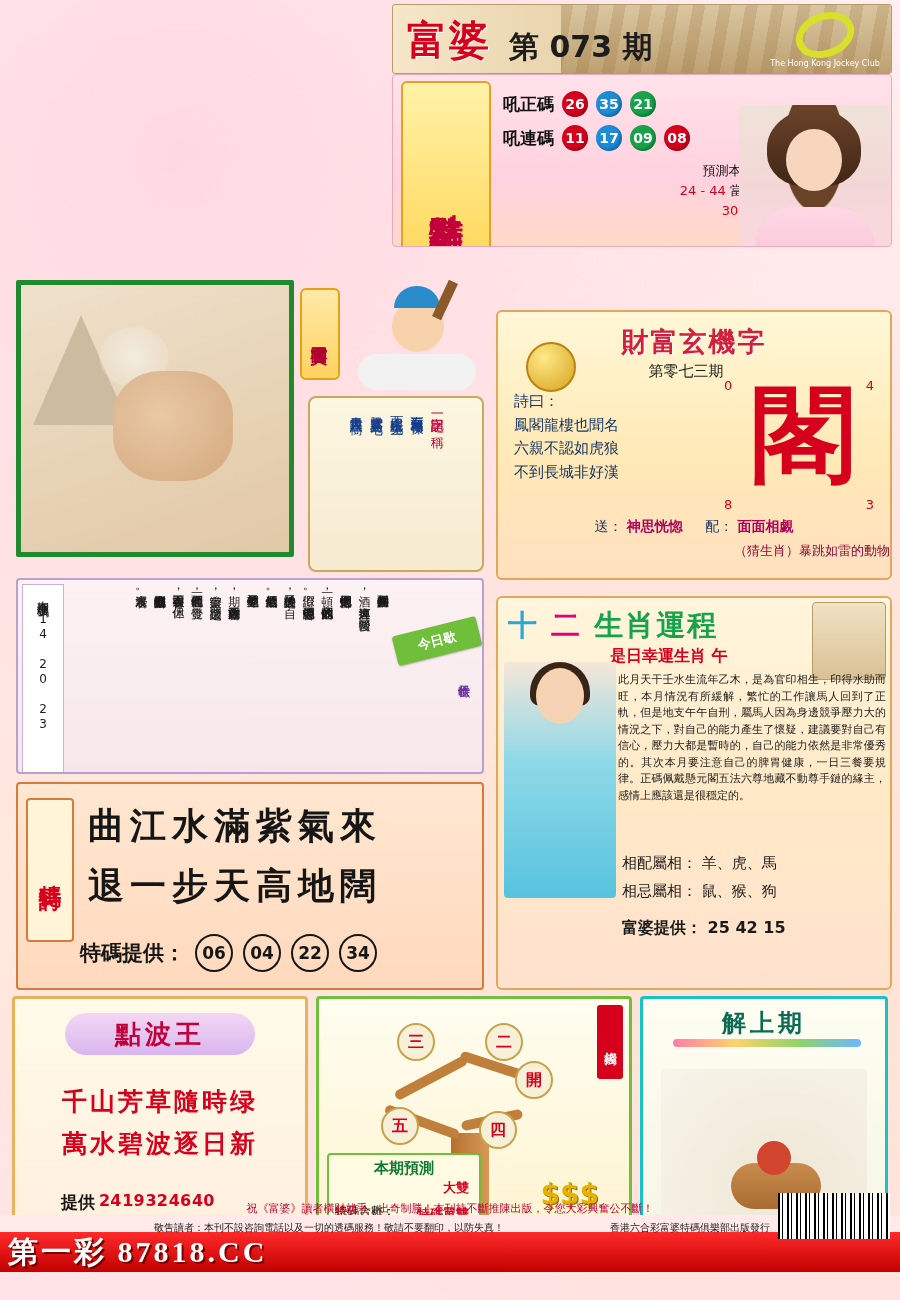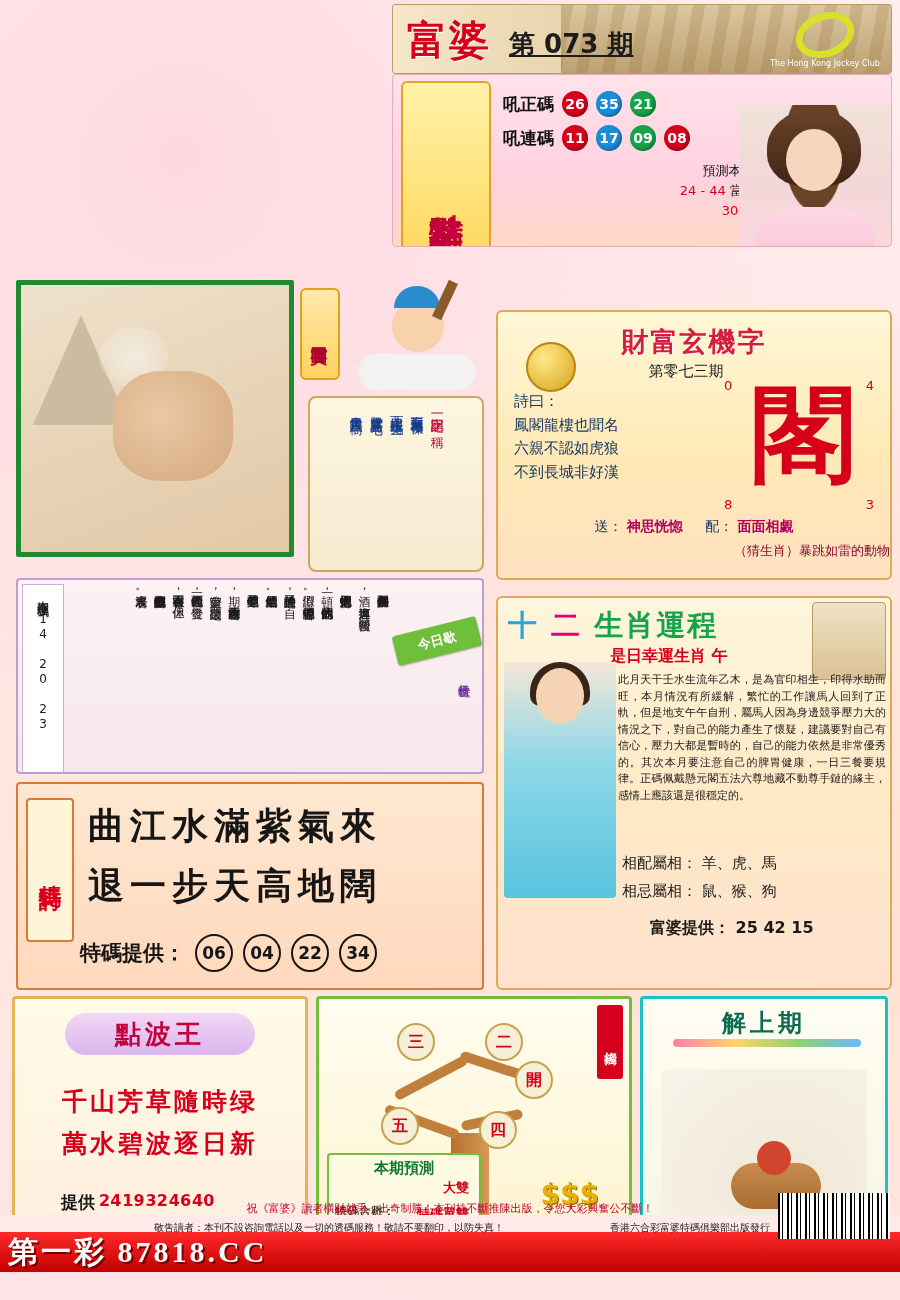--- a/index.html
+++ b/index.html
@@ -26,21 +26,21 @@
   #header .hdr-pic{position:absolute;right:0;top:0;width:330px;height:70px;
      background:
       repeating-linear-gradient(100deg,rgba(160,120,70,.22) 0 12px,rgba(255,255,255,.05) 12px 26px),
       linear-gradient(180deg,#d8c49c,#b99b6a);}
   #header .logo{position:absolute;right:6px;top:4px;width:120px;height:60px;color:#fff;
      font-size:8px;text-align:center;}
   .jockey-ring{width:46px;height:30px;border:7px solid #d9e02a;border-radius:50%;
      transform:rotate(-20deg);margin:4px auto 2px auto;}
   #title-fupo{position:absolute;left:14px;top:8px;font-size:40px;font-weight:bold;color:#d6001c;
      letter-spacing:2px;text-shadow:1px 1px 0 #fff;}
-  #issue{position:absolute;left:116px;top:22px;font-size:26px;color:#1c1c1c;font-weight:bold;text-decoration:underline;}
+  #issue{position:absolute;left:116px;top:22px;font-size:30px;color:#1c1c1c;font-weight:bold;}
 
   
   #toppanel{left:392px;top:74px;width:500px;height:173px;
     background:linear-gradient(180deg,#ffe2ea,#ffd2e0 60%,#ffd9c8);
     border:1px solid #e9a9bf;border-radius:4px;overflow:hidden;}
   #fupodiante{position:absolute;left:8px;top:6px;width:86px;height:210px;
      background:linear-gradient(180deg,#fff2a8,#ffd34e);border:2px solid #e8a020;border-radius:6px;
      display:flex;align-items:center;justify-content:center;}
   #fupodiante .t{font-size:34px;font-weight:bold;color:#c2003b;line-height:1.05;}
   .numrow{position:absolute;display:flex;gap:8px;align-items:center;}
@@ -144,21 +144,21 @@
   #shengxiao .ttl .b{color:#e2007a;}
   #shengxiao .ttl .c{color:#16a34a;}
   #shengxiao .sub{position:absolute;left:112px;top:48px;font-size:16px;color:#d6001c;font-weight:bold;}
   #shengxiao .body{position:absolute;left:120px;top:74px;width:268px;font-size:11px;line-height:1.5;color:#1a1a1a;text-align:justify;}
   #shengxiao .lady{position:absolute;left:6px;top:64px;width:112px;height:236px;border-radius:4px;
      background:linear-gradient(180deg,#f5e6d8 0%,#8fd8e8 42%,#57c3de 100%);}
   #shengxiao .lady .head{position:absolute;left:32px;top:6px;width:48px;height:56px;border-radius:50%;background:#f6d3b4;}
   #shengxiao .lady .hair{position:absolute;left:26px;top:0px;width:60px;height:44px;border-radius:30px 30px 10px 10px;background:#3a2317;}
   #shengxiao .match{position:absolute;left:124px;top:256px;font-size:15px;color:#1a1a1a;}
   #shengxiao .avoid{position:absolute;left:124px;top:284px;font-size:15px;color:#1a1a1a;}
-  #shengxiao .provide{position:absolute;left:124px;top:320px;font-size:16px;color:#1a1a1a;font-weight:bold;margin-left:28px;}
+  #shengxiao .provide{position:absolute;left:124px;top:320px;font-size:16px;color:#1a1a1a;font-weight:bold;}
   #shengxiao .scroll-ic{position:absolute;right:4px;top:4px;width:72px;height:76px;
      background:linear-gradient(180deg,#f0e2c4,#d9c195);border:1px solid #b79b6d;border-radius:4px;}
 
   
   #dianbo{left:12px;top:996px;width:296px;height:256px;
      background:linear-gradient(180deg,#fffbe8,#ffeedd);border:3px solid #e6b35a;border-radius:4px;overflow:hidden;}
   #dianbo .ttlbox{position:absolute;left:50px;top:14px;width:190px;height:42px;border-radius:21px;
      background:linear-gradient(180deg,#f3d7f5,#d9b6ee);display:flex;align-items:center;justify-content:center;}
   #dianbo .ttlbox .t{font-size:26px;font-weight:bold;color:#c2003b;letter-spacing:4px;}
   #dianbo .l1{position:absolute;left:0;right:0;top:86px;text-align:center;font-size:25px;font-weight:bold;color:#d6001c;letter-spacing:3px;}

